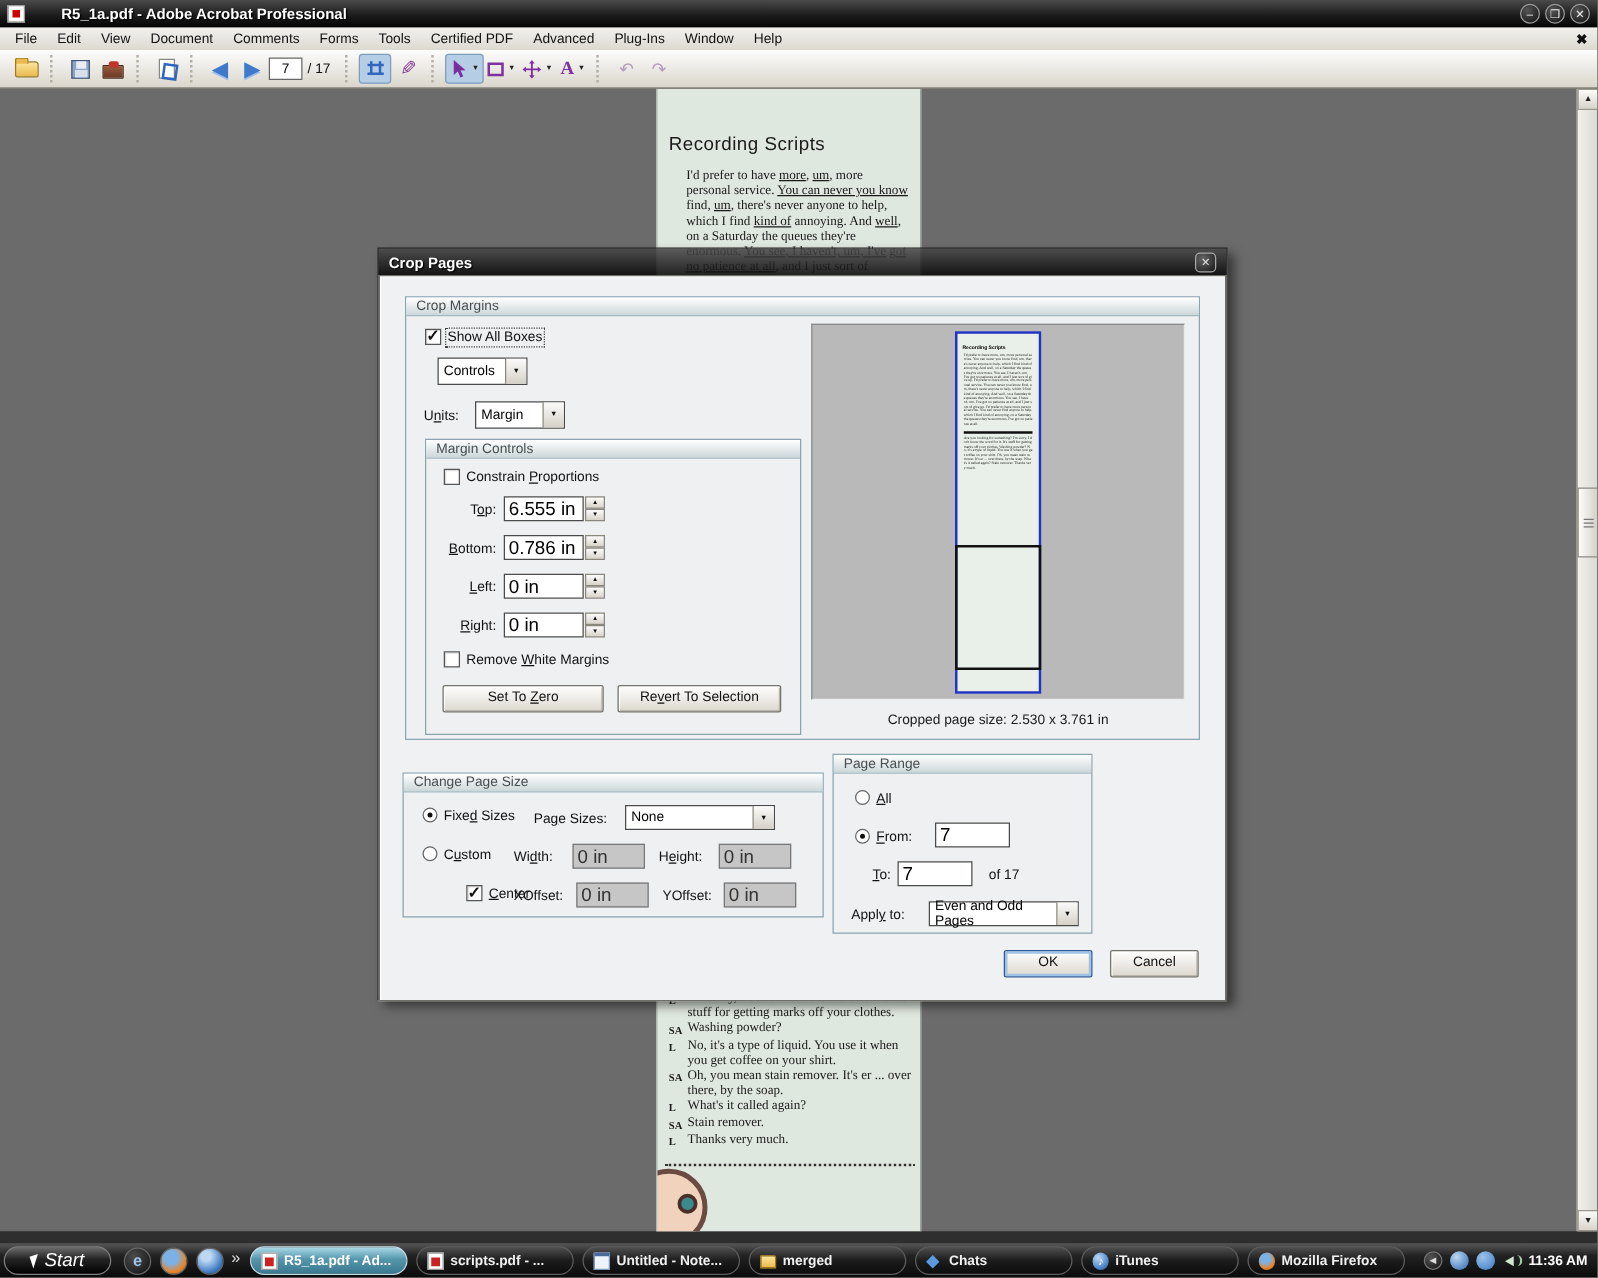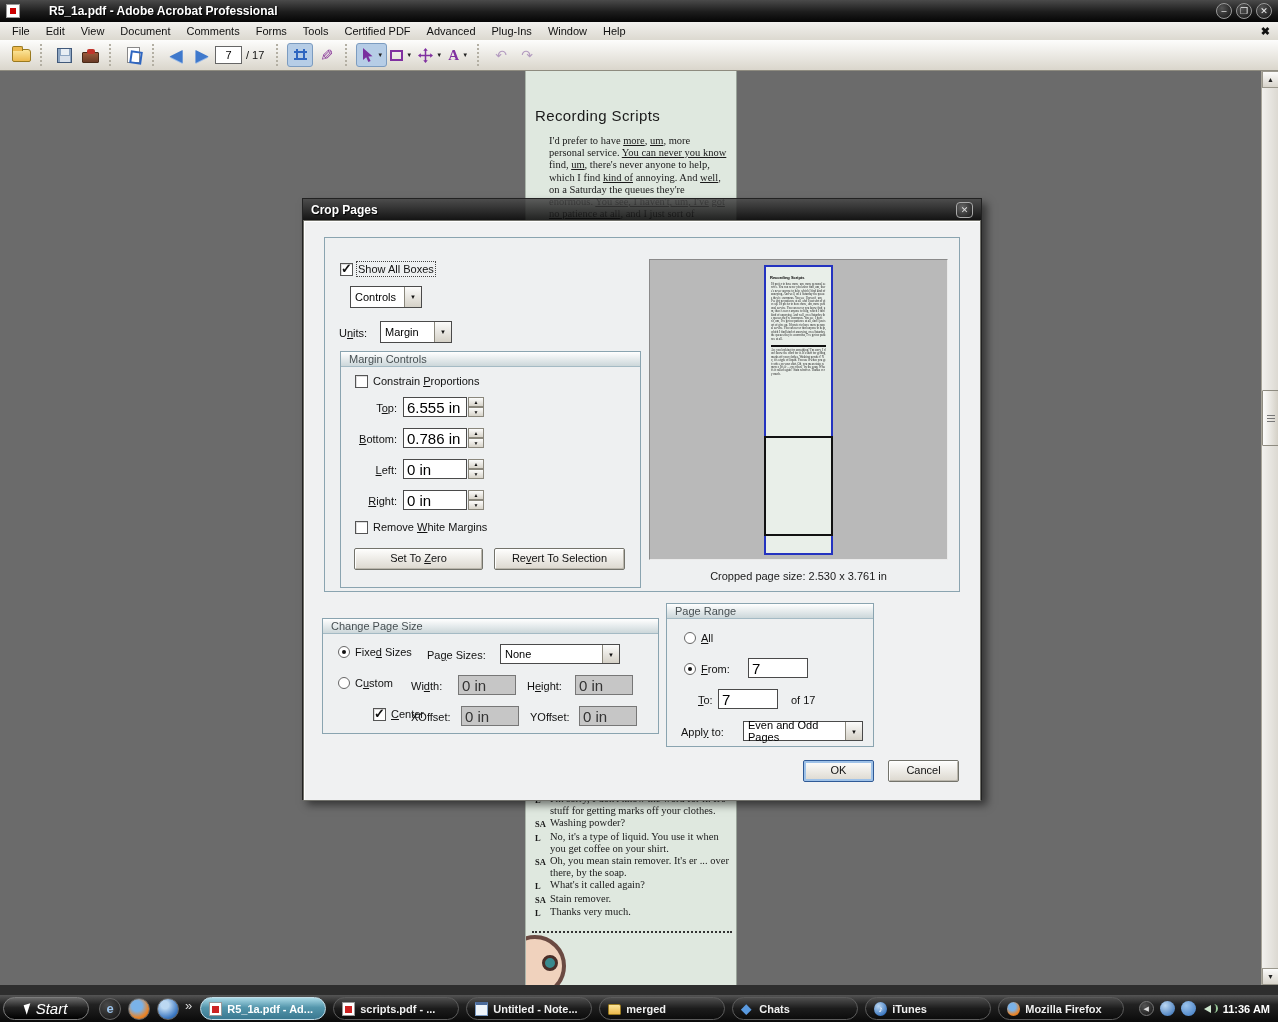--- a/index.html
+++ b/index.html
@@ -295,20 +295,21 @@
   <div id="window-bottom"></div>
 
   <div id="dialog">
     <div id="dlg-titlebar">
       <span class="t">Crop Pages</span>
       <span id="dlg-close">✕</span>
     </div>
     <div id="dlg-body">
 
       <div class="grp" style="left:20px; top:16px; width:636px; height:355px;">
+        <div class="grp-cap">Crop Margins</div>
 
         <span class="lbl" style="left:15px; top:25px;">
           <span class="cb on"></span><span class="focus-dotted">Show All Boxes</span>
         </span>
 
         <div class="ddown" style="left:25px; top:48px; width:72px;">
           <span class="val">Controls</span>
           <span class="ddbtn">▼</span>
         </div>
 

